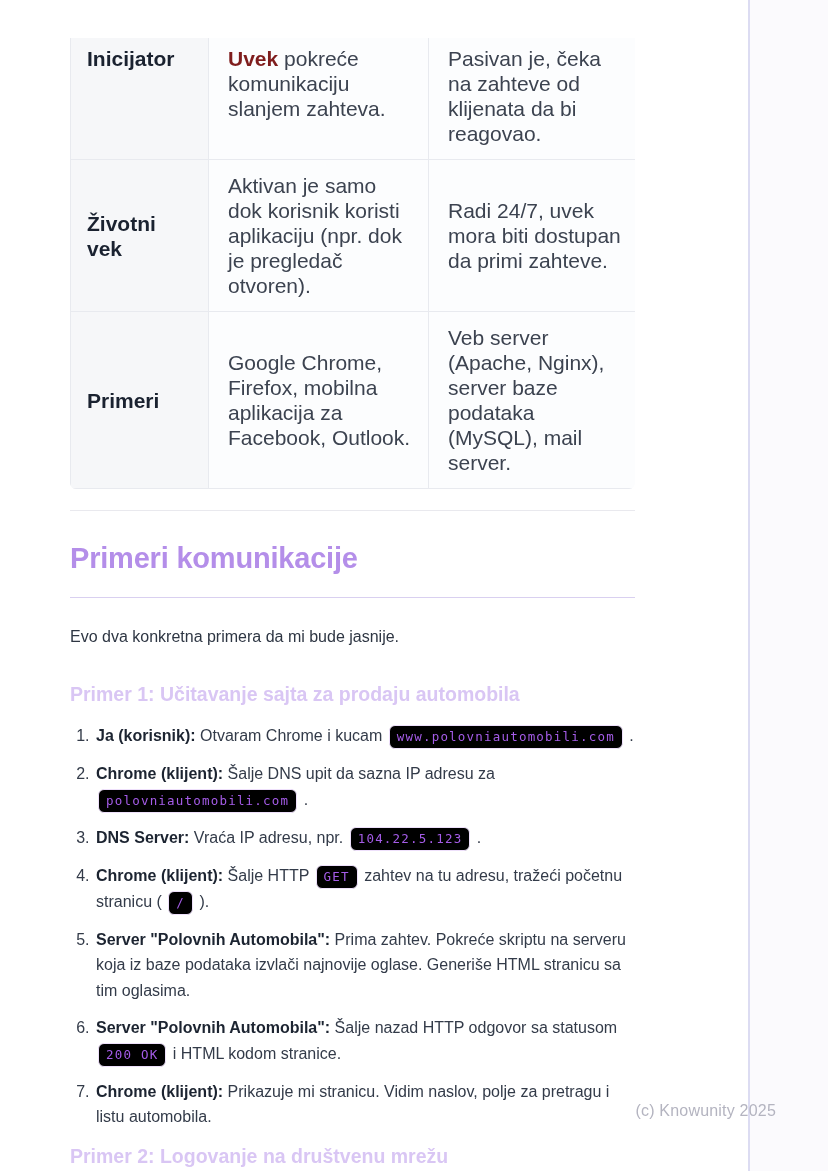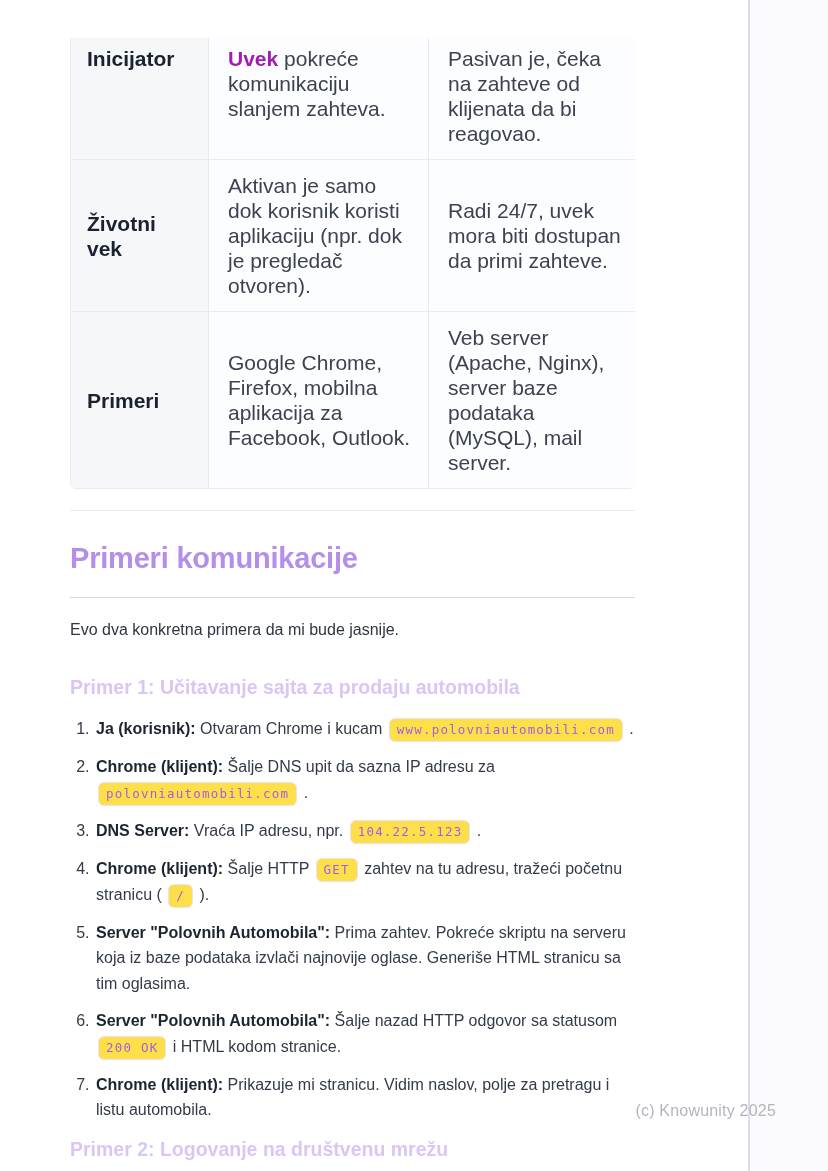--- a/index.html
+++ b/index.html
@@ -50,21 +50,21 @@
   td.row-label {
     background: #f6f7f9;
     font-weight: 700;
     color: #1a2230;
     padding-left: 16px;
   }
   tbody tr:nth-child(1) { height: 92px; }
   tbody tr:nth-child(2) { height: 132px; }
   tbody tr:nth-child(3) { height: 131px; }
   tbody tr:nth-child(1) td { vertical-align: top; padding-top: 9px; }
-  table strong { font-weight: 700; color: #a21caf; }
+  table strong { font-weight: 700; color: #7f1d1d; }
 
   hr.section-divider {
     border: none;
     border-top: 1px solid #e9e9ee;
     margin-top: 21px;
   }
 
   
   h2.section-title {
     margin-top: 30px;
@@ -73,21 +73,21 @@
     font-weight: 700;
     color: #b48ee9;
     letter-spacing: -0.2px;
   }
   hr.heading-rule {
     border: none;
     border-top: 1px solid #d9d0f0;
     margin-top: 22px;
   }
   p.intro {
-    margin-top: 20px;
+    margin-top: 27px;
     font-size: 16px;
     line-height: 24px;
     color: #2e3643;
   }
   h3.example-title {
     font-size: 19.5px;
     line-height: 24px;
     font-weight: 700;
     color: #d9c6f4;
   }
@@ -106,21 +106,21 @@
     padding-left: 2px;
     margin-bottom: 12px;
   }
   ol.steps strong { font-weight: 700; color: #1c2431; }
 
   code.chip {
     font-family: "DejaVu Sans Mono", monospace;
     font-size: 12.5px;
     letter-spacing: 1.2px;
     color: #a55ce8;
-    background: #fde047;
+    background: #000000;
     border: 1px solid #eee0fb;
     border-radius: 6px;
     padding: 2px 7px 3px 7px;
     margin: 0 2px;
     display: inline-block;
     line-height: 17px;
     white-space: nowrap;
     vertical-align: baseline;
   }
 

